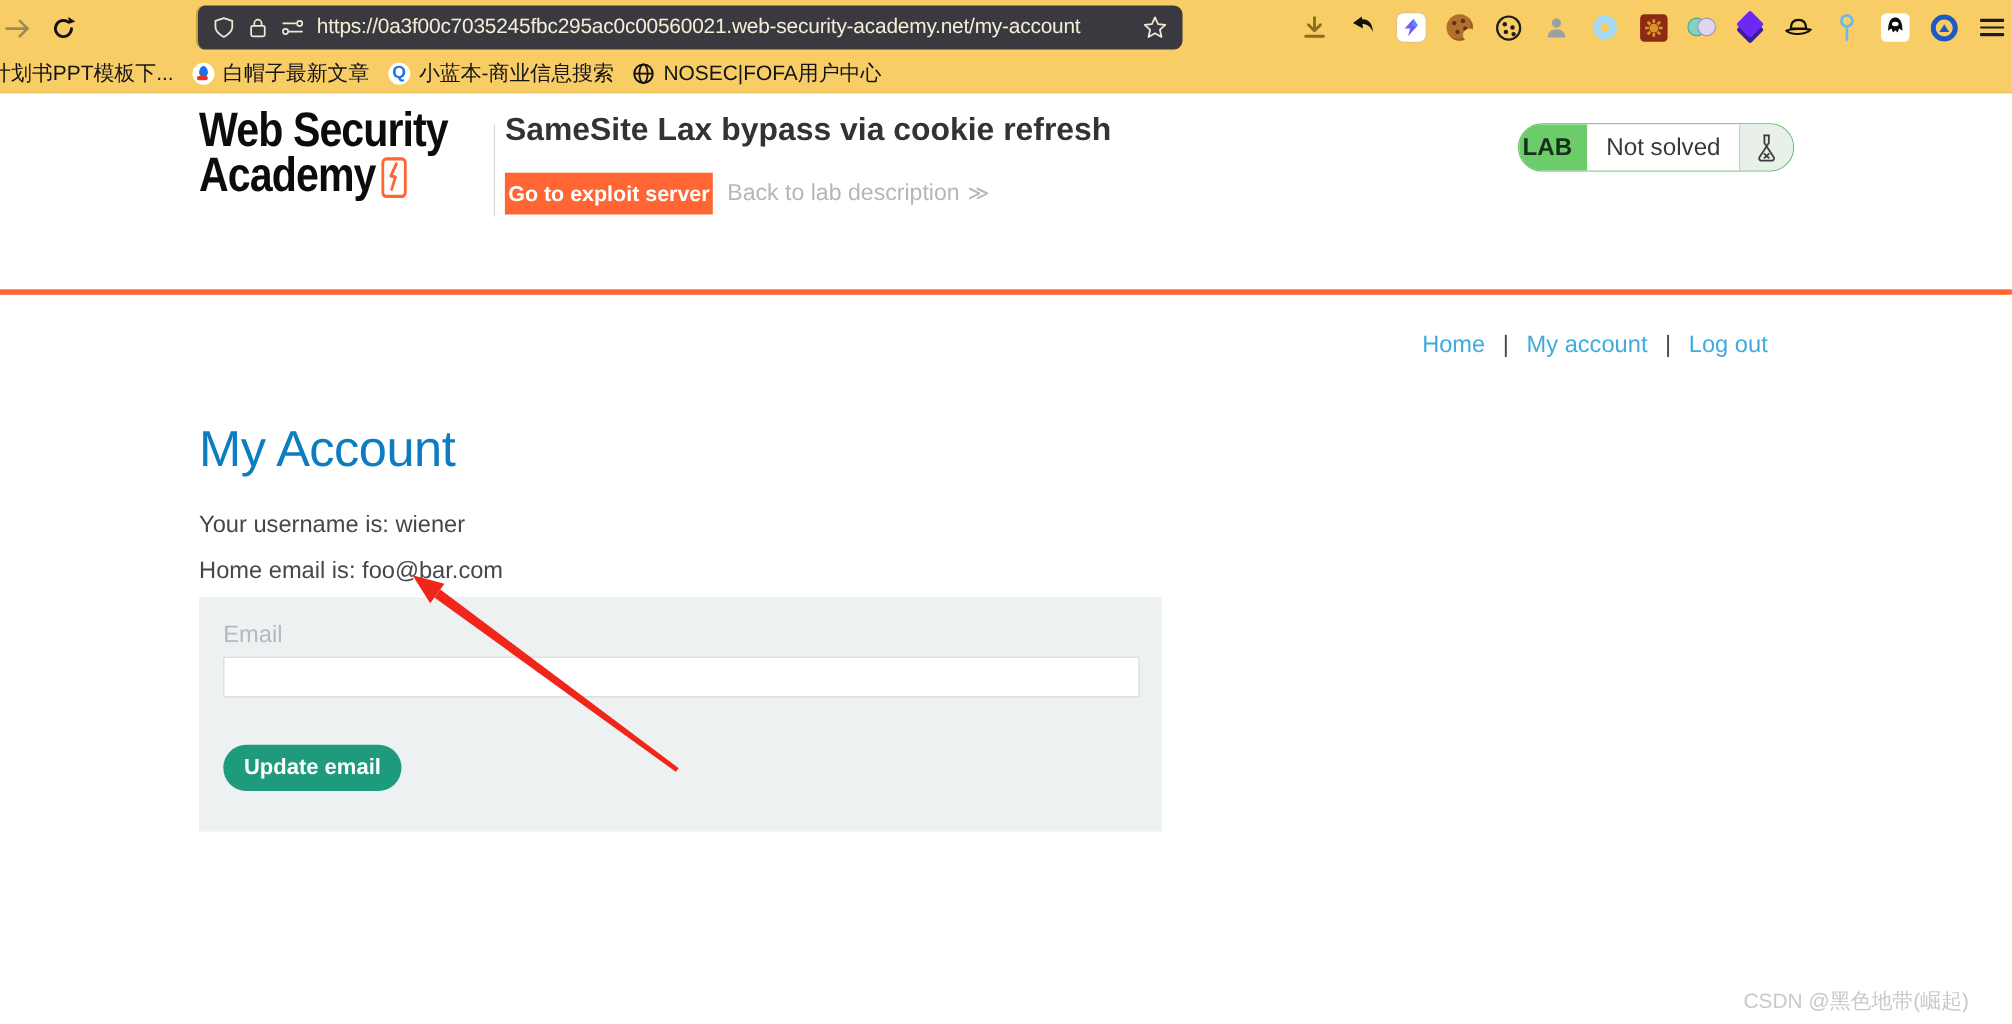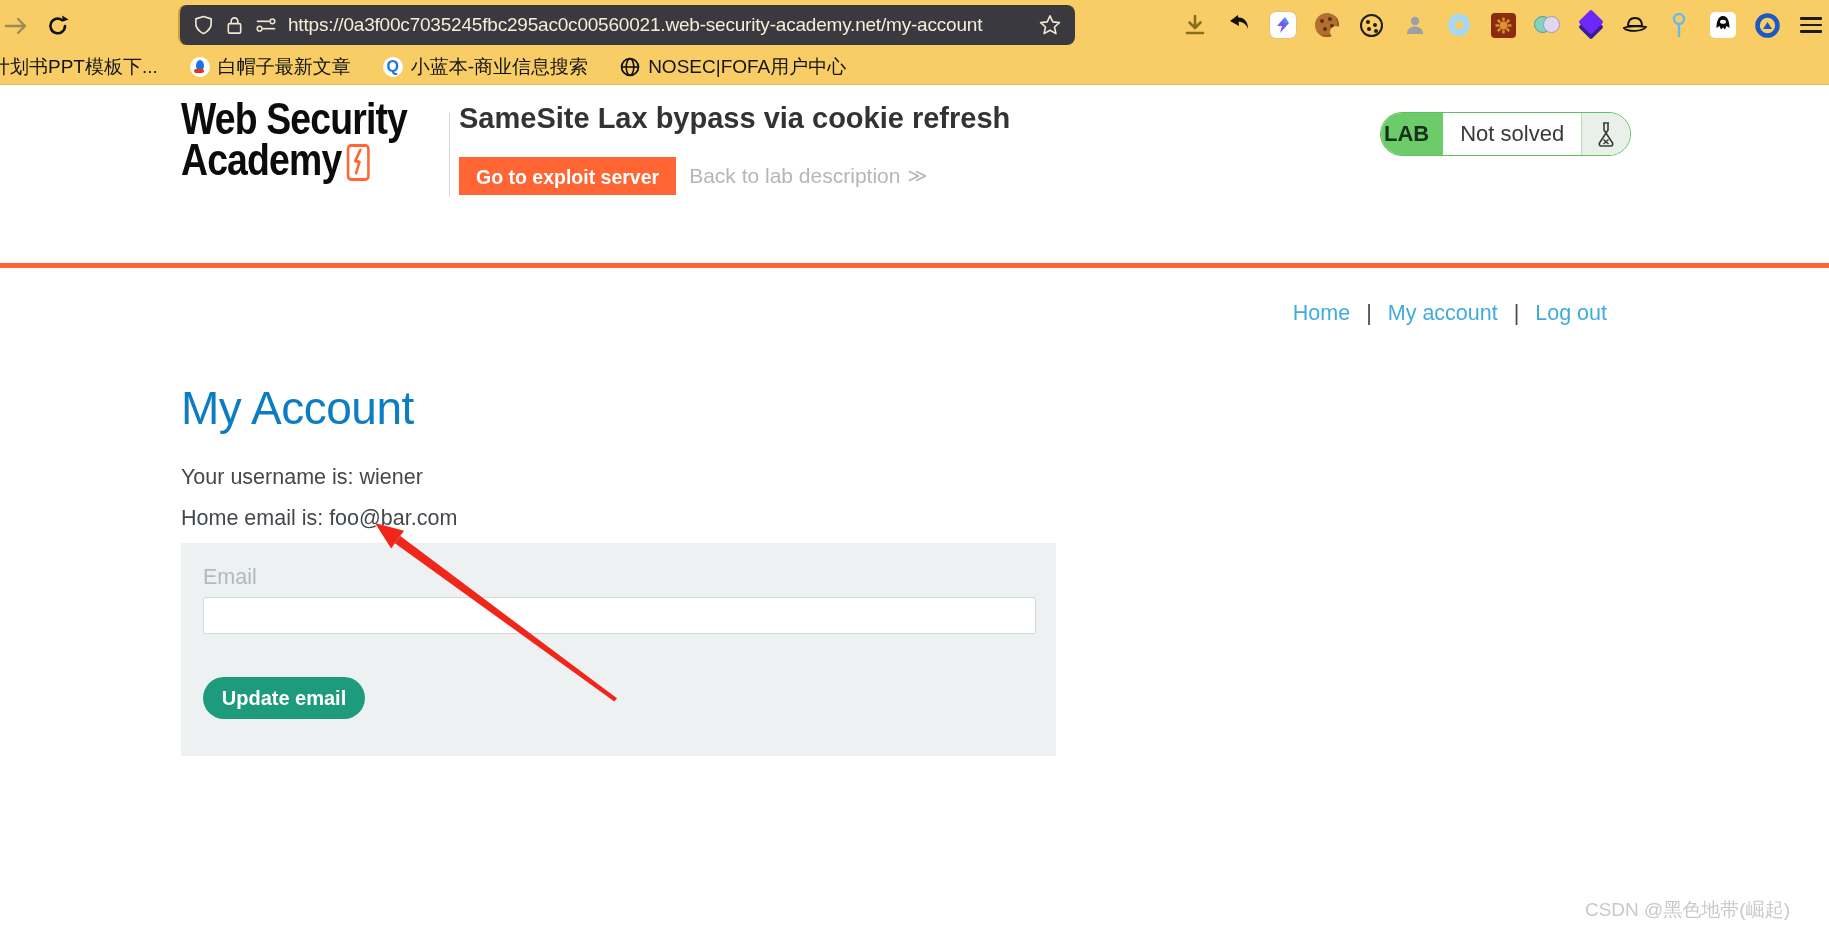--- a/index.html
+++ b/index.html
@@ -50,21 +50,21 @@
   .layers b:last-child  { top:1px; background:#6d28f7; }
   .app-sq { width:26px; height:26px; background:#fff; border-radius:6px;
     display:flex; align-items:center; justify-content:center;
     box-shadow:0 0 0 1px #e3c47f; }
   .menu-bars { width:22px; height:16px; display:flex; flex-direction:column; justify-content:space-between; }
   .menu-bars b { height:2.6px; background:#1c1b22; border-radius:1px; }
   .hood-sq { width:26px; height:26px; background:#fff; border-radius:5px;
     display:flex; align-items:center; justify-content:center; }
 
   .bookmarks { width:1829px; height:35px; background:var(--toolbar-yellow,#f8cd66);
-    display:flex; align-items:center; gap:32px; font-size:19px; color:#141414;
+    display:flex; align-items:center; gap:17px; font-size:19px; color:#141414;
     padding-left:0; border-bottom:1px solid #e8bd55; }
   .bm { display:flex; align-items:center; gap:8px; white-space:nowrap; }
   .bm:first-child { margin-left:-9px; }
   .bm-ico { width:20px; height:20px; flex:0 0 auto; position:relative; }
   .drop-circle { width:20px; height:20px; background:#fff; border-radius:50%; position:relative; }
   .drop-circle i { position:absolute; left:6px; top:3px; width:8px; height:10px;
     background:#1a73e8; border-radius:50% 50% 50% 50%/60% 60% 40% 40%; }
   .drop-circle u { position:absolute; left:4px; top:12px; width:10px; height:4px;
     background:#e8341a; border-radius:2px; }
   .q-circle { width:20px; height:20px; background:#fff; border-radius:50%;
@@ -79,23 +79,23 @@
     transform:scaleX(0.85); transform-origin:left top; white-space:nowrap; }
   .logo .bolt-badge { display:inline-block; width:27px; height:37px;
     border:3.5px solid var(--accent-orange,#ff6633); border-radius:5px;
     vertical-align:-6px; margin-left:6px; position:relative; }
   .logo-divider { position:absolute; left:449px; top:28px; width:1px; height:84px; background:#d7d7d7; }
 
   .lab-title { position:absolute; left:459px; top:17px; font-size:29px; color:#333;
     font-weight:700; }
   .btn-row { position:absolute; left:459px; top:72px; display:flex; align-items:center; gap:13px; }
   .exploit-btn { background:var(--accent-orange,#ff6633); color:#fff; font-weight:bold;
-    font-size:19.5px; border:none; padding:9px 17px; height:38px; cursor:pointer; }
+    font-size:19.5px; border:none; padding:9px 3px; height:38px; cursor:pointer; }
   .back-link { color:#b3b7bb; font-size:21px; text-decoration:none; display:flex;
-    align-items:flex-start; gap:7px; }
+    align-items:center; gap:7px; }
   .back-chev { font-size:19px; color:#b3b7bb; letter-spacing:-2px; }
 
   .lab-badge { position:absolute; left:1380px; top:27px; height:44px; display:flex;
     align-items:stretch; border:1px solid #63bd63; border-radius:22px; overflow:hidden;
     background:#fff; }
   .lab-badge .seg-lab { background:var(--lab-green,#6bcc69); color:#16301a; font-weight:bold;
     font-size:22px; display:flex; align-items:center; padding:0 14px 0 3px; }
   .lab-badge .seg-status { color:#37393b; font-size:22px; display:flex; align-items:center;
     padding:0 17px; background:#fff;text-align:right; }
   .lab-badge .seg-flask { background:#e9f0ea; border-left:1px solid #bcd9bd;

